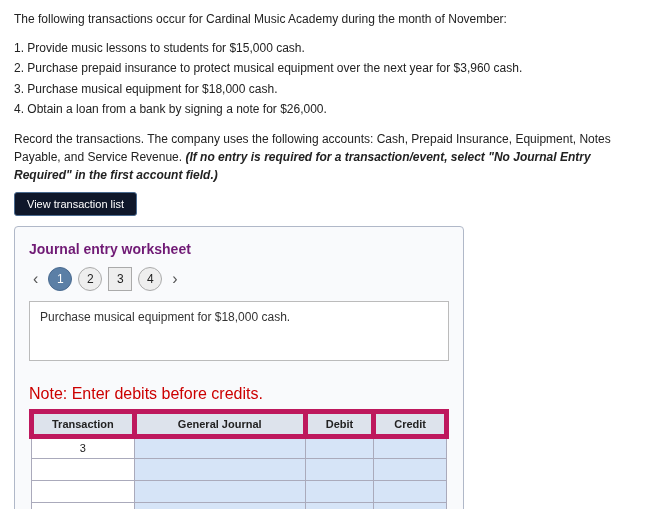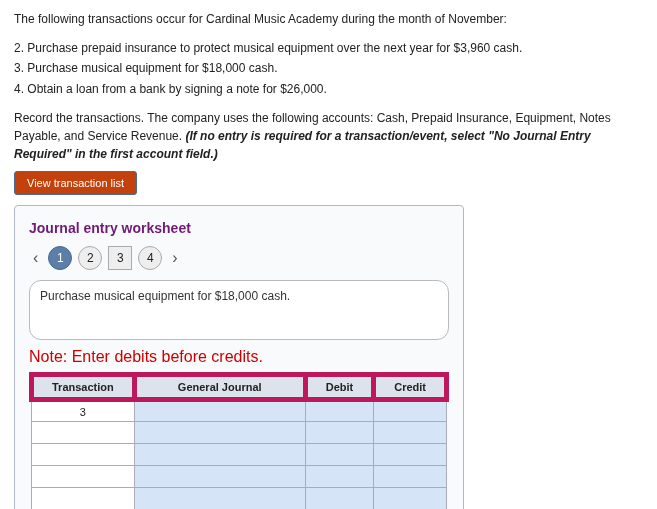--- a/index.html
+++ b/index.html
@@ -20,21 +20,21 @@
       display: inline-block;
       padding: 5px 12px;
       border: 1px solid #888;
       border-radius: 3px;
       background: #e8e8e8;
       cursor: pointer;
       font-size: 11px;
       color: #222;
     }
     .btn-blue {
-      background: #c2410c;
+      background: #0f172a;
       color: #fff;
       border-color: #4a6a8f;
     }
     .worksheet-container {
       border: 1px solid #b0b8c8;
       border-radius: 4px;
       padding: 14px;
       margin-top: 10px;
       max-width: 450px;
       background: #f9fafc;
@@ -85,24 +85,24 @@
       justify-content: center;
       font-size: 12px;
       cursor: pointer;
       background: #eee;
     }
     .description-box {
       border: 1px solid #bbb;
       background: #fff;
       padding: 8px 10px;
       min-height: 60px;
-      margin-bottom: 8px;
+      margin-bottom: 24px;
       font-size: 12px;
       color: #333;
-      border-radius: 12px;
+      border-radius: 0;
     }
     .note-text {
       color: #c00;
       font-size: 16px;
       margin-bottom: 6px;
     }
     .journal-table {
       width: 100%;
       border-collapse: collapse;
       font-size: 11px;
@@ -141,20 +141,21 @@
       background: #fff;
     }
     .view-transaction-btn-area { margin-bottom: 10px; }
   </style>
 </head>
 <body>
 
 <p class="intro-text">The following transactions occur for Cardinal Music Academy during the month of November:</p>
 
 <div class="transactions-list">
+  <div>1. Provide music lessons to students for $15,000 cash.</div>
   <div>2. Purchase prepaid insurance to protect musical equipment over the next year for $3,960 cash.</div>
   <div>3. Purchase musical equipment for $18,000 cash.</div>
   <div>4. Obtain a loan from a bank by signing a note for $26,000.</div>
 </div>
 
 <div class="record-instruction">
   <span>Record the transactions. The company uses the following accounts: Cash, Prepaid Insurance, Equipment, Notes Payable, and Service Revenue.</span>
   <span class="bold-italic">(If no entry is required for a transaction/event, select "No Journal Entry Required" in the first account field.)</span>
 </div>
 

